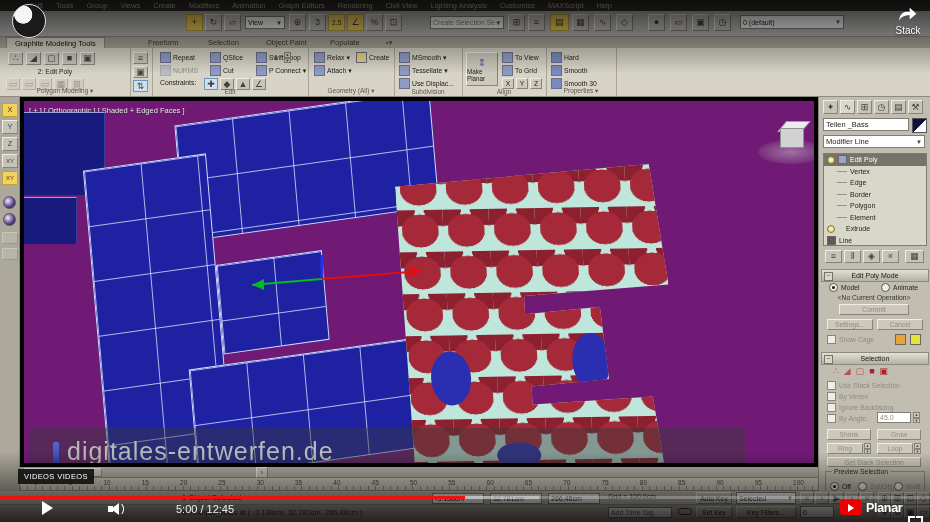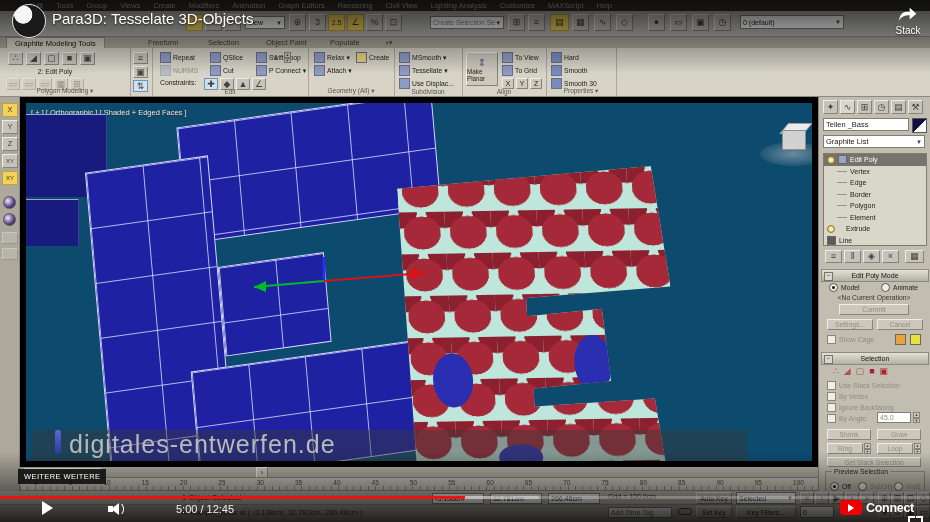--- a/index.html
+++ b/index.html
@@ -18,34 +18,34 @@
   .tab{position:absolute;top:0;height:11px;display:flex;align-items:center;padding:0 8px;font-size:7.5px;color:#3c3930;}
   .tab.active{background:#d7d3c7;border:1px solid #8d8a80;border-bottom:none;color:#14120e;}
   .ribbon{left:0;top:48px;width:930px;height:49px;background:#d7d3c7;border-bottom:1px solid #8d8a80;}
   .rfoot{position:absolute;bottom:1px;font-size:6.5px;color:#5c574b;width:100%;text-align:center;}
   .rpanel{position:absolute;top:0;height:48px;border-right:1px solid #aaa598;}
   .rbtn{position:absolute;display:flex;align-items:center;gap:2px;font-size:6.8px;color:#1d1b16;white-space:nowrap;}
   .rbtn .ric{width:9px;height:9px;flex:0 0 9px;background:#8f9bc6;border:1px solid #6a6f88;}
   .gray{color:#908c80 !important;}
   .gray .ric{opacity:.4;}
   
-  #viewport{left:20px;top:97px;width:798px;height:370px;background:#0c4a6e;border:6px solid #000000;overflow:hidden;}
+  #viewport{left:20px;top:97px;width:798px;height:370px;background:#701a75;border:4px solid #000000;overflow:hidden;}
   .vplabel{left:5px;top:5px;font-size:7.5px;color:#e4e4e4;text-shadow:0 1px 1px #333;}
   .slab{position:absolute;background:#1d21a2;border:1px solid #d5daf8;background-image:linear-gradient(rgba(232,236,255,.75) 1px,transparent 1px),linear-gradient(90deg,rgba(232,236,255,.75) 1px,transparent 1px);background-size:57px 55px;}
   .navybox{position:absolute;background:#181b7e;border-top:1px solid #9aa0d8;border-right:1px solid #3a3f9a;}
   #red-e{position:absolute;left:378px;top:65px;width:268px;height:302px;transform:rotate(-3deg) skewY(2deg);
     clip-path:polygon(0% 6%,95% 0%,100% 40%,46% 43%,46% 49%,74% 47%,76% 71%,47% 73%,47% 79%,92% 77%,95% 100%,2% 100%);
     background-color:#bfe6da;
     background-image:
       radial-gradient(19px 17px at 23px 21px,#a52939 96%,rgba(0,0,0,0) 98%),
       radial-gradient(19px 17px at 0px 0px,#8c202f 96%,rgba(0,0,0,0) 98%),
       radial-gradient(19px 17px at 46px 0px,#8c202f 96%,rgba(0,0,0,0) 98%);
     background-size:46px 42px;}
   .bdisc{position:absolute;background:#2a2eb0;border-radius:50%;}
-  .wm{left:5px;top:327px;width:716px;height:38px;background:rgba(58,58,58,.45);display:flex;align-items:flex-start;}
+  .wm{left:5px;top:327px;width:716px;height:38px;background:rgba(58,58,58,.45);display:flex;align-items:flex-end;}
   .wm .logo{width:6px;height:24px;margin:0 8px 0 24px;background:linear-gradient(#5a6ad0,#2b3aa0);border-radius:2px;}
   .wm span{font-size:25px;color:#b6bab8;letter-spacing:1px;}
   
   .leftstrip{left:0;top:97px;width:20px;height:394px;background:#aca89c;border-right:1px solid #8d8a80;}
   .lsbtn{position:absolute;left:2px;width:16px;height:14px;font-size:7.5px;}
   .lscirc{position:absolute;left:3px;width:13px;height:13px;border-radius:50%;background:radial-gradient(circle at 35% 35%,#efeaff,#5a3d84 60%,#201535);border:1px solid #555;}
   
   #cpanel{left:818px;top:97px;width:112px;height:394px;background:#c1bdb0;border-left:1px solid #8a867a;}
   .ptab{position:absolute;top:3px;width:15px;height:14px;}
   .rollhead{position:absolute;left:2px;width:106px;height:11px;background:linear-gradient(#e3e0d5,#b4b0a3);border:1px solid #8d8a7e;font-size:7px;color:#16140f;display:flex;align-items:center;justify-content:center;}
@@ -346,21 +346,21 @@
     <div class="icon ptab" style="left:21px;background:#d9d6ca;">∿</div>
     <div class="icon ptab" style="left:38px;">⊞</div>
     <div class="icon ptab" style="left:55px;">◷</div>
     <div class="icon ptab" style="left:72px;">▤</div>
     <div class="icon ptab" style="left:89px;">⚒</div>
 
     <div class="field" style="position:absolute;left:4px;top:21px;width:86px;height:13px;font-size:7.5px;">Teilen _Bass</div>
     <div style="position:absolute;left:93px;top:21px;width:13px;height:13px;background:linear-gradient(135deg,#101040 50%,#fff 50%);border:1px solid #555;"></div>
 
     <div class="field" style="position:absolute;left:4px;top:38px;width:102px;height:13px;font-size:7.5px;">
-        <span>Graphite List</span>
+        <span>Modifier Line</span>
         <span class="ddarrow">▼</span>
       </div>
 
     <div class="abs stack">
       <div class="srow sel">
           <span class="bulb"></span>
           <span class="mic"></span>
           <span>Edit Poly</span>
         </div>
       <div class="srow">
@@ -544,50 +544,49 @@
   <div class="abs icon" style="left:917px;top:492px;width:13px;height:13px;">◇</div>
   <div class="abs icon" style="left:878px;top:506px;width:13px;height:13px;">✚</div>
   <div class="abs icon" style="left:891px;top:506px;width:13px;height:13px;">↻</div>
   <div class="abs icon" style="left:904px;top:506px;width:13px;height:13px;">▣</div>
   <div class="abs icon" style="left:917px;top:506px;width:13px;height:13px;">▭</div>
 
   <div class="abs yt-topgrad"></div>
   <div class="abs yt-botgrad"></div>
 
   <div class="abs avatar"></div>
-  <div class="abs yt-title">Para3D: Tesselate 3D-Objects</div>
 
   <div class="abs yt-right" style="left:888px;top:6px;width:40px;text-align:center;">
     <svg width="20" height="17" viewBox="0 0 24 20">
         <path d="M14 2 L22 9 L14 16 V11 C6 11 3 14 1 18 C2 10 6 5 14 7 Z" fill="#fff"></path>
       </svg>
     <div>Stack</div>
   </div>
 
-  <div class="abs moretag">WEITERE WEITERE</div>
+  <div class="abs moretag">VIDEOS VIDEOS</div>
 
   <div class="abs progress">
     <div class="buffered"></div>
     <div class="played" style="width: 50%;"></div>
   </div>
 
   <div class="abs ytc" style="left:42px;top:501px;">
       <div class="playtri"></div>
     </div>
   <div class="abs ytc spk" style="left:108px;top:502px;">
     <span class="box"></span>
       <span class="tri"></span>
       <span class="arc">)</span>
   </div>
   <div class="abs ytc" style="left:176px;top:503px;font-size:11px;color:#eee;">5:00 / 12:45</div>
 
   <div class="abs ytc ytlogo" style="left:840px;top:500px;">
     <span class="red">
         <i></i>
       </span>
-    <b>Connect</b>
+    <b>Planar</b>
   </div>
   <div class="abs ytc fs" style="left:908px;top:502px;">
       <i></i>
       <i></i>
     </div>
 
 </div>
 
 </body></html>

